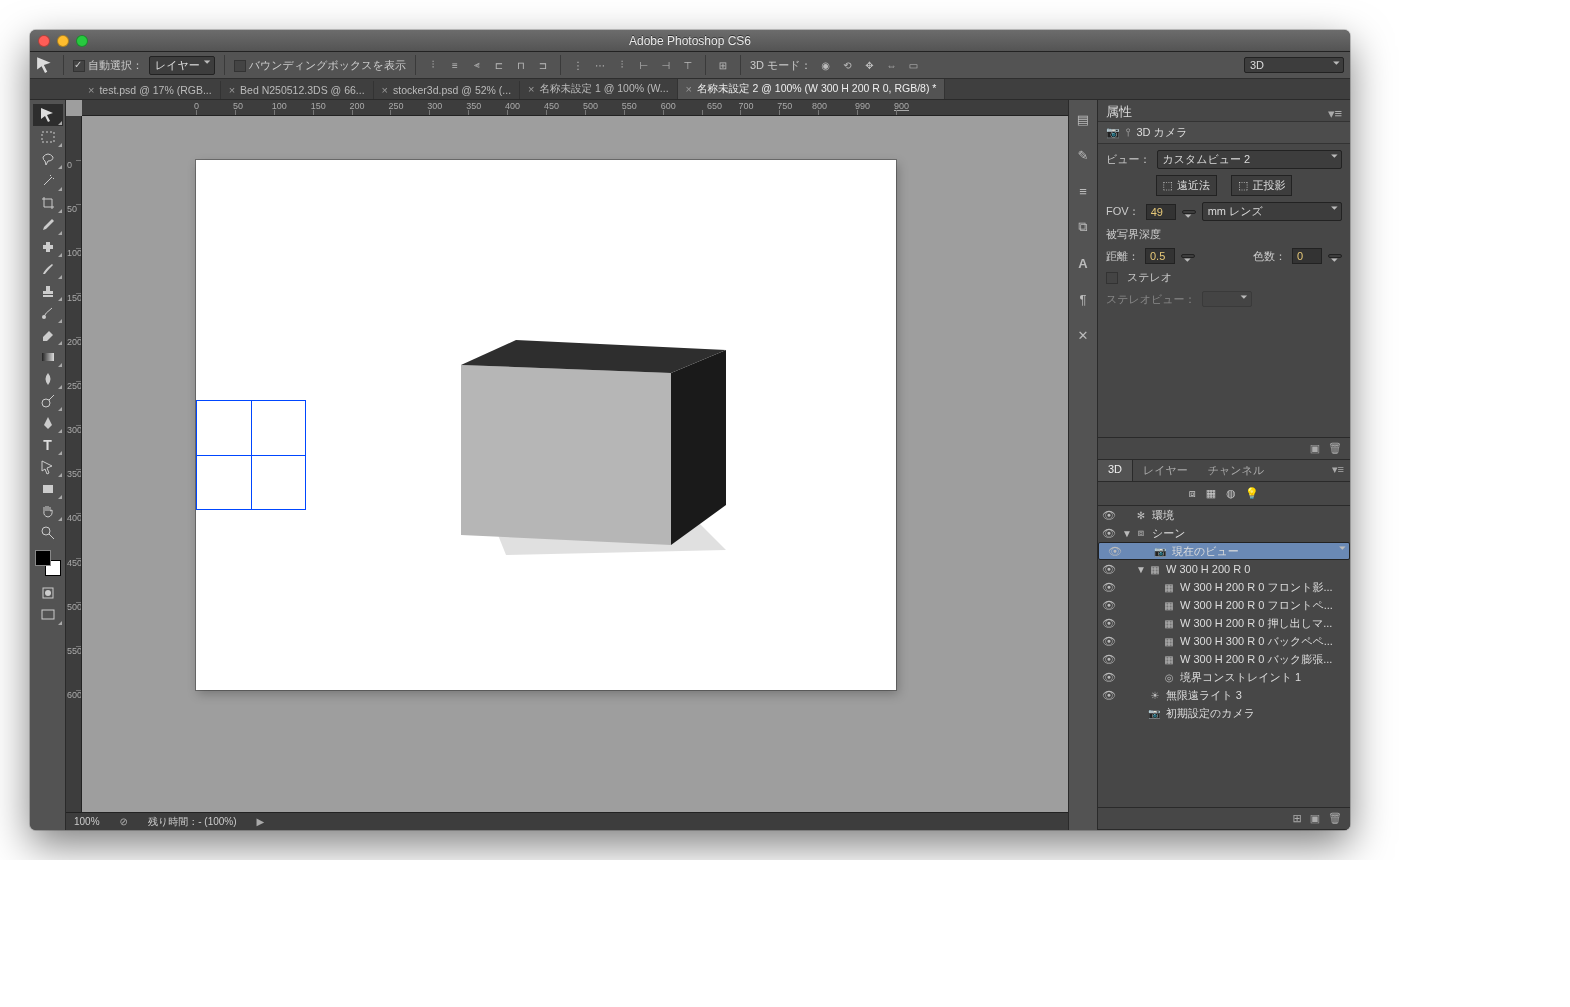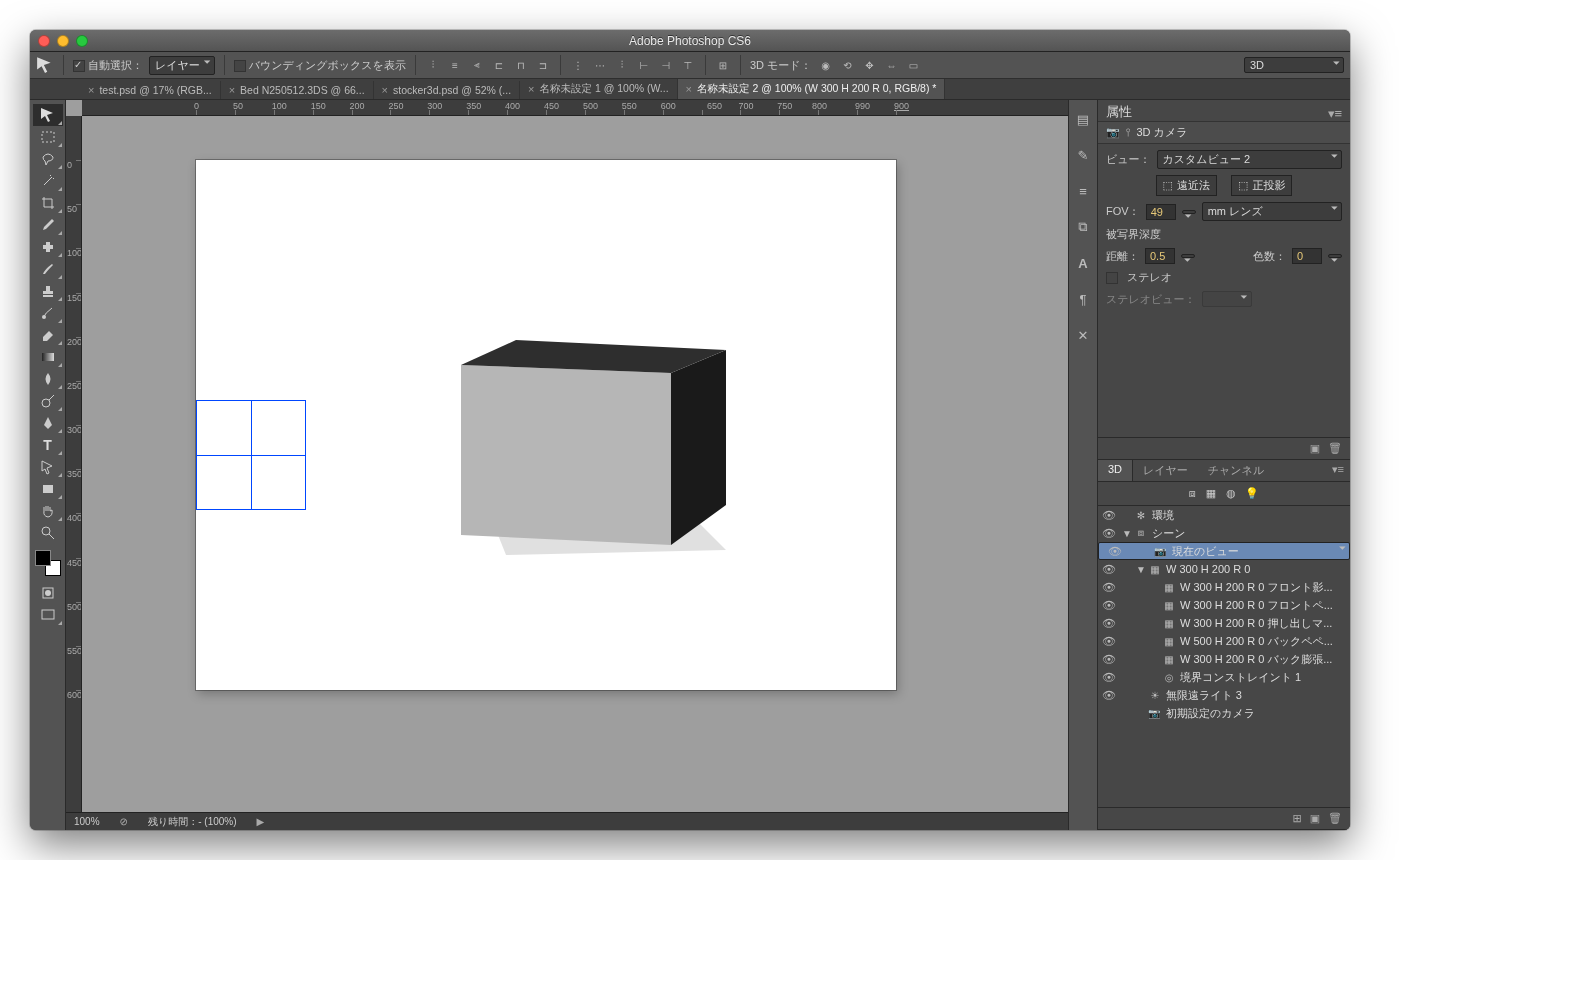--- a/index.html
+++ b/index.html
@@ -511,21 +511,21 @@
                 <span class="indent" style="width:28px"></span>
                 <span class="ti"></span>
                 <span class="ti">▦</span>
                 <span style="padding-left:4px;white-space:nowrap;overflow:hidden;text-overflow:ellipsis;flex:1">W 300   H 200   R 0 押し出しマ...</span>
               </div>
               <div class="tree-row">
                 <span class="eye">👁</span>
                 <span class="indent" style="width:28px"></span>
                 <span class="ti"></span>
                 <span class="ti">▦</span>
-                <span style="padding-left:4px;white-space:nowrap;overflow:hidden;text-overflow:ellipsis;flex:1">W 500   H 200   R 0 バックペペ...</span>
+                <span style="padding-left:4px;white-space:nowrap;overflow:hidden;text-overflow:ellipsis;flex:1">W 300   H 300   R 0 バックペペ...</span>
               </div>
               <div class="tree-row">
                 <span class="eye">👁</span>
                 <span class="indent" style="width:28px"></span>
                 <span class="ti"></span>
                 <span class="ti">▦</span>
                 <span style="padding-left:4px;white-space:nowrap;overflow:hidden;text-overflow:ellipsis;flex:1">W 300   H 200   R 0 バック膨張...</span>
               </div>
               <div class="tree-row">
                 <span class="eye">👁</span>

